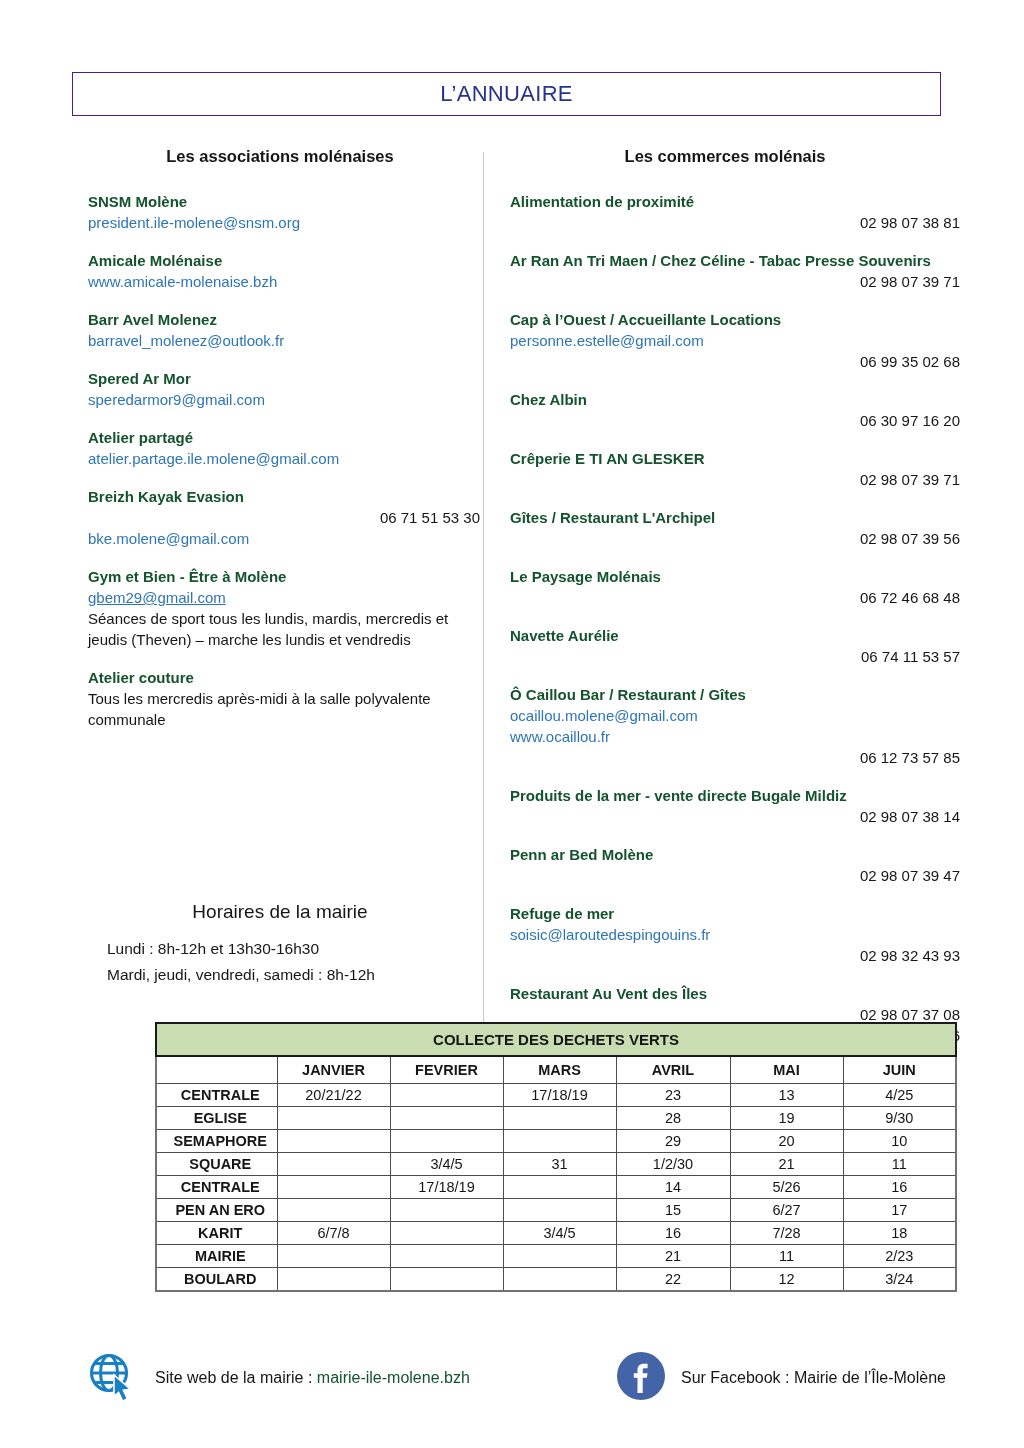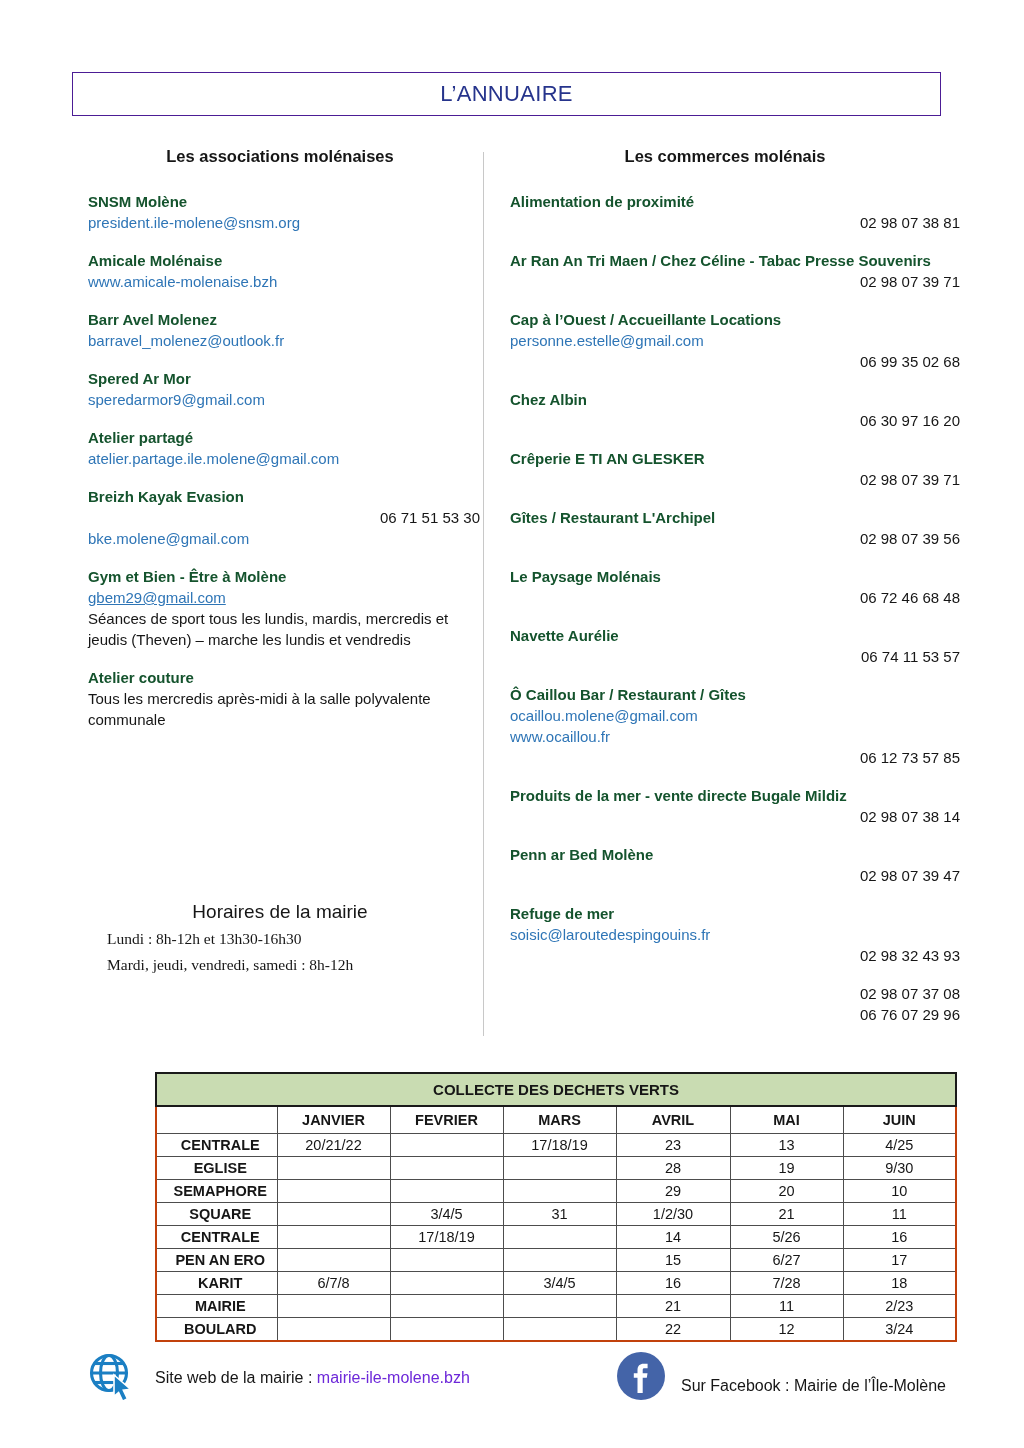--- a/index.html
+++ b/index.html
@@ -29,43 +29,43 @@
   .entry { margin-bottom:17px; }
   .entry-name { font-weight:bold; font-size:15px; line-height:21px; white-space:nowrap; color:#14532d; }
   .entry-link { display:block; color:#2e75b6; font-size:15px; line-height:21px; text-decoration:none; cursor:pointer; }
   .entry-link.underline { text-decoration:underline; }
   .entry-phone { font-size:15px; line-height:21px; color:#161616;text-align:right; }
   .entry-note { font-size:15px; line-height:21px; color:#161616; }
 
   
   .horaires { position:absolute; left:88px; top:901px; width:384px; }
   .horaires-heading { text-align:center; font-size:19px; color:#161616; }
-  .horaires-lines { margin-top:3px; padding-left:19px;font-family:Liberation Serif, serif; }
+  .horaires-lines { margin-top:13px; padding-left:19px; }
   .horaires-line { font-size:15.5px; line-height:26px; color:#161616; }
 
   
   .collecte {
-    position:absolute; left:155px; top:1072px; width:800px;
-    border-collapse:collapse; table-layout:fixed; border:2px solid #c2410c;
+    position:absolute; left:155px; top:1022px; width:800px;
+    border-collapse:collapse; table-layout:fixed; border:2px solid #737373;
   }
   .collecte td, .collecte th { border:1px solid #4d4d4d; font-size:14.5px; padding:0; color:#161616; }
   .collecte .caption {
     background:#c9dcb2; border:2px solid #1a1a1a; height:31px;
     text-align:center; font-weight:bold; font-size:15px;
   }
   .collecte thead th { height:26px; font-weight:bold; text-align:center; }
   .collecte tbody td { height:22px; text-align:center; }
   .collecte tbody td.loc { text-align:center; padding-left:7px; font-weight:bold; }
 
   
   .globe-svg { position:absolute; left:86px; top:1350px; }
   .site-text { position:absolute; left:155px; top:1369px; font-size:16px; color:#161616; }
-  .site-link { color:#6d28d9; text-decoration:none; cursor:pointer; }
+  .site-link { color:#14532d; text-decoration:none; cursor:pointer; }
   .fb-svg { position:absolute; left:617px; top:1352px; }
-  .fb-text { position:absolute; left:681px; top:1369px; font-size:16px; color:#161616;margin-top:8px; }
+  .fb-text { position:absolute; left:681px; top:1369px; font-size:16px; color:#161616; }
 </style>
 </head>
 <body>
 
 <div class="page">
 
   <div class="title-box">
     <span>L’ANNUAIRE</span>
   </div>
 
@@ -157,20 +157,21 @@
       <div class="entry">
         <div class="entry-name">Penn ar Bed Molène</div>
         <div class="entry-phone">02 98 07 39 47</div>
       </div>
       <div class="entry">
         <div class="entry-name">Refuge de mer</div>
         <a class="entry-link">soisic@laroutedespingouins.fr</a>
         <div class="entry-phone">02 98 32 43 93</div>
       </div>
       <div class="entry">
+        <div class="entry-name">Restaurant Au Vent des Îles</div>
         <div class="entry-phone">02 98 07 37 08</div>
         <div class="entry-phone">06 76 07 29 96</div>
       </div>
     </div>
 
   <div class="horaires">
     <div class="horaires-heading">Horaires de la mairie</div>
     <div id="horaires-lines" class="horaires-lines">
         <div class="horaires-line">Lundi : 8h-12h et 13h30-16h30</div>
         <div class="horaires-line">Mardi, jeudi, vendredi, samedi : 8h-12h</div>

